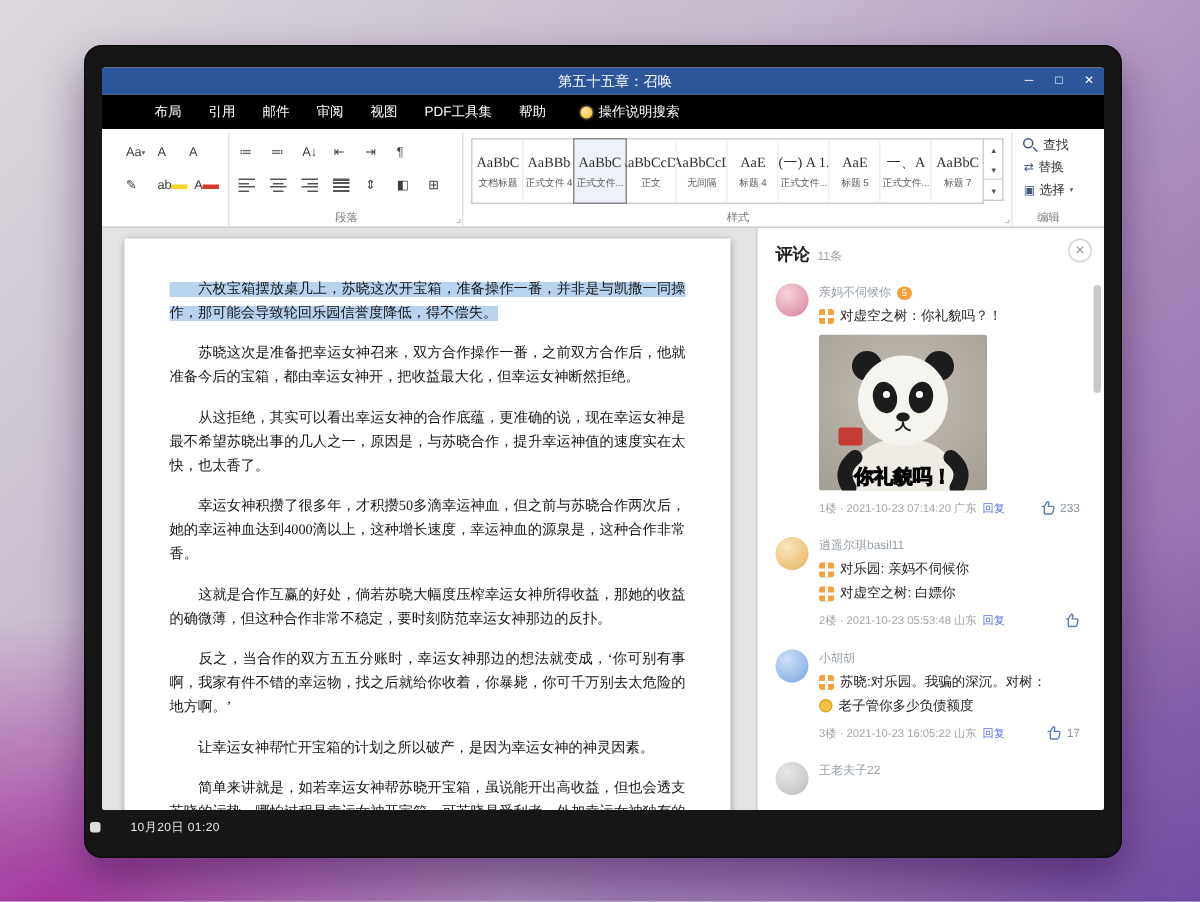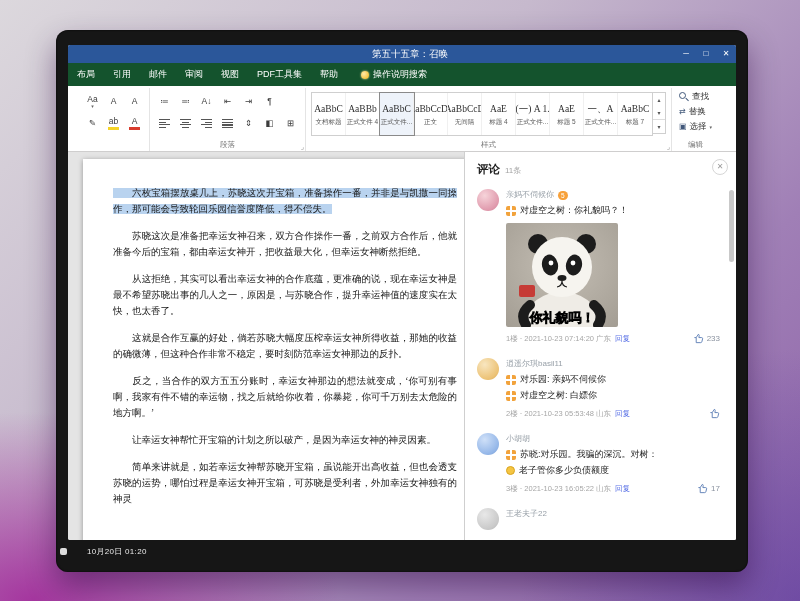--- a/index.html
+++ b/index.html
@@ -20,31 +20,31 @@
   }
   .screen{width:100%;height:100%;background:#e4e4e4;border-radius:2px;overflow:hidden;display:flex;flex-direction:column}
   .bezel-clock{position:absolute;left:4px;bottom:15px;display:flex;align-items:center;gap:20px;color:#e9e9e9;font-size:8px;letter-spacing:.3px}
   .bezel-clock .dot{width:7px;height:7px;background:#f3f3f3;border-radius:2px;opacity:.9}
   
   .titlebar{height:18px;background:#2b579a;color:#fff;display:flex;align-items:center;position:relative;flex:none}
   .titlebar .title{position:absolute;left:16px;right:0;text-align:center;font-size:9.5px}
   .win-controls{margin-left:auto;display:flex;z-index:1}
   .win-controls span{width:20px;text-align:center;font-size:8px;line-height:18px;cursor:default}
   
-  .tabsbar{height:23px;background:#14532d;display:flex;align-items:center;padding-left:0;flex:none}
+  .tabsbar{height:23px;background:#000000;display:flex;align-items:center;padding-left:26px;flex:none}
   .tab{color:#fff;font-size:9px;padding:0 9px;line-height:23px}
   .tellme{display:flex;align-items:center;gap:4px;color:#fff;font-size:9px;margin-left:14px}
   .bulb{width:8px;height:8px;border-radius:50%;background:radial-gradient(circle at 35% 35%,#ffe9a8,#f5c542 70%);box-shadow:0 0 2px #ffe9a8}
   
   .ribbon{height:66px;background:#fff;border-bottom:1px solid #cfcece;display:flex;padding:2px 4px 0 10px;box-sizing:border-box;flex:none}
   .rgroup{display:flex;flex-direction:column;padding:1px 5px 0;border-right:1px solid #e4e4e4;position:relative;box-sizing:border-box}
   .rgroup-label{margin-top:auto;height:13px;line-height:13px;font-size:7.5px;color:#7a7a7a;text-align:center}
   .launcher{position:absolute;right:1px;bottom:1px;font-size:7px;color:#9a9a9a;line-height:7px}
   .mini-row{display:flex;gap:2px;margin-top:3px;align-items:flex-start}
-  .mini-btn{min-width:17px;height:17px;display:flex;flex-direction:column;align-items:center;justify-content:center;font-size:8.5px;color:#3c3c3c;border:1px solid transparent;border-radius:2px}
+  .mini-btn{min-width:17px;height:17px;display:flex;flex-direction:row;align-items:center;justify-content:flex-start;font-size:8.5px;color:#3c3c3c;border:1px solid transparent;border-radius:2px}
   .mini-btn .glyph{line-height:9px}
   .mini-btn .caret{font-size:5px;color:#666;line-height:4px}
   .colorbar{width:11px;height:3px;margin-top:1px}
   .cb-yellow{background:#f5d327}.cb-red{background:#d83b2d}
   
   .ic-align{width:11px;height:9px}
   .ic-al{background:linear-gradient(#555,#555) 0 0/11px 1.4px no-repeat,linear-gradient(#555,#555) 0 2.6px/7px 1.4px no-repeat,linear-gradient(#555,#555) 0 5.2px/11px 1.4px no-repeat,linear-gradient(#555,#555) 0 7.8px/7px 1.4px no-repeat}
   .ic-ac{background:linear-gradient(#555,#555) 0 0/11px 1.4px no-repeat,linear-gradient(#555,#555) 50% 2.6px/7px 1.4px no-repeat,linear-gradient(#555,#555) 0 5.2px/11px 1.4px no-repeat,linear-gradient(#555,#555) 50% 7.8px/7px 1.4px no-repeat}
   .ic-ar{background:linear-gradient(#555,#555) 0 0/11px 1.4px no-repeat,linear-gradient(#555,#555) 100% 2.6px/7px 1.4px no-repeat,linear-gradient(#555,#555) 0 5.2px/11px 1.4px no-repeat,linear-gradient(#555,#555) 100% 7.8px/7px 1.4px no-repeat}
   .ic-aj{background:repeating-linear-gradient(#555 0 1.4px,transparent 1.4px 2.6px)}
@@ -67,21 +67,21 @@
   .edit-row .glyph{font-size:8px;color:#41587a}
   .edit-row .caret{font-size:5px;color:#666}
   
   .workarea{flex:1;display:flex;min-height:0;background:#e4e4e4}
   .docarea{flex:1;overflow:hidden;position:relative}
   .page{margin:7px 0 0 15px;width:404px;box-sizing:border-box;background:#fff;min-height:400px;
         padding:26px 30px 10px;box-shadow:0 1px 5px rgba(0,0,0,.35)}
   .page p{margin:0 0 11px;font-family:"Liberation Serif",serif;font-size:9.5px;line-height:16px;color:#161616;text-align:justify}
   .sel{background:#b9d3ef}
   
-  .comments{width:272px;background:#fff;border-left:1px solid #cfcfcf;box-sizing:border-box;padding:10px 16px 0 12px;position:relative;overflow:hidden}
+  .comments{width:232px;background:#fff;border-left:1px solid #cfcfcf;box-sizing:border-box;padding:10px 16px 0 12px;position:relative;overflow:hidden}
   .c-head{display:flex;align-items:baseline;gap:5px;margin-bottom:12px}
   .c-title{font-size:11.5px;font-weight:bold;color:#222}
   .c-count{font-size:8px;color:#a3a3a3}
   .c-close{position:absolute;top:7px;right:8px;width:14px;height:14px;border:1px solid #d6d6d6;border-radius:50%;font-size:8px;line-height:13px;text-align:center;color:#9a9a9a}
   .comment{display:flex;gap:7px;margin-bottom:14px}
   .avatar{width:22px;height:22px;border-radius:50%;flex:none}
   .av1{background:radial-gradient(circle at 35% 30%,#f6d4da,#e09aad 70%,#c97f93)}
   .av2{background:radial-gradient(circle at 35% 30%,#f8e6c0,#ecc275 70%,#cfa04e)}
   .av3{background:radial-gradient(circle at 35% 30%,#cfe0f8,#93b6e8 70%,#6f93c9)}
   .av4{background:radial-gradient(circle at 35% 30%,#e8e8e8,#c9c9c9 70%,#ababab)}
@@ -280,20 +280,21 @@
         <div class="rgroup-label" data-bind="ribbon.groups.editing">编辑</div>
       </div>
     </div>
 
     <div class="workarea">
       <div class="docarea">
         <div class="page">
           <p><span class="sel" data-bind="document.paragraphs.0">　　六枚宝箱摆放桌几上，苏晓这次开宝箱，准备操作一番，并非是与凯撒一同操作，那可能会导致轮回乐园信誉度降低，得不偿失。</span></p>
           <p data-bind="document.paragraphs.1">　　苏晓这次是准备把幸运女神召来，双方合作操作一番，之前双方合作后，他就准备今后的宝箱，都由幸运女神开，把收益最大化，但幸运女神断然拒绝。</p>
           <p data-bind="document.paragraphs.2">　　从这拒绝，其实可以看出幸运女神的合作底蕴，更准确的说，现在幸运女神是最不希望苏晓出事的几人之一，原因是，与苏晓合作，提升幸运神值的速度实在太快，也太香了。</p>
+          <p data-bind="document.paragraphs.3">　　幸运女神积攒了很多年，才积攒50多滴幸运神血，但之前与苏晓合作两次后，她的幸运神血达到4000滴以上，这种增长速度，幸运神血的源泉是，这种合作非常香。</p>
           <p data-bind="document.paragraphs.4">　　这就是合作互赢的好处，倘若苏晓大幅度压榨幸运女神所得收益，那她的收益的确微薄，但这种合作非常不稳定，要时刻防范幸运女神那边的反扑。</p>
           <p data-bind="document.paragraphs.5">　　反之，当合作的双方五五分账时，幸运女神那边的想法就变成，‘你可别有事啊，我家有件不错的幸运物，找之后就给你收着，你暴毙，你可千万别去太危险的地方啊。’</p>
           <p data-bind="document.paragraphs.6">　　让幸运女神帮忙开宝箱的计划之所以破产，是因为幸运女神的神灵因素。</p>
           <p data-bind="document.paragraphs.7">　　简单来讲就是，如若幸运女神帮苏晓开宝箱，虽说能开出高收益，但也会透支苏晓的运势，哪怕过程是幸运女神开宝箱，可苏晓是受利者，外加幸运女神独有的神灵</p>
         </div>
       </div>
 
       <div class="comments">
         <div class="c-head">
           <span class="c-title" data-bind="comments.title">评论</span>

